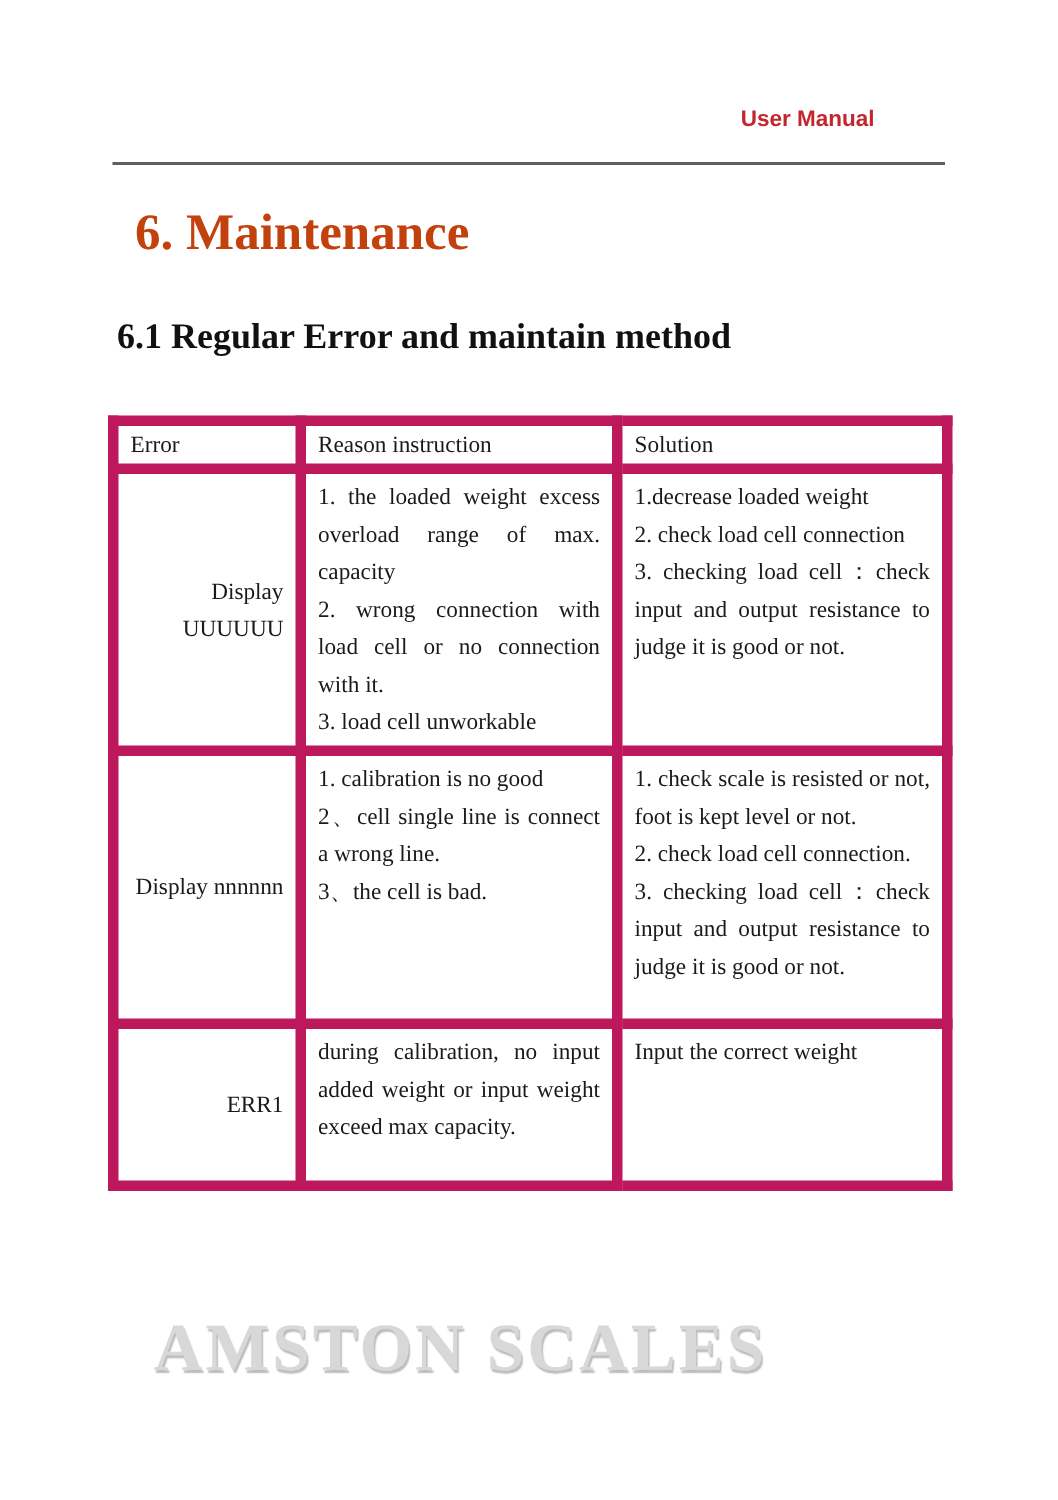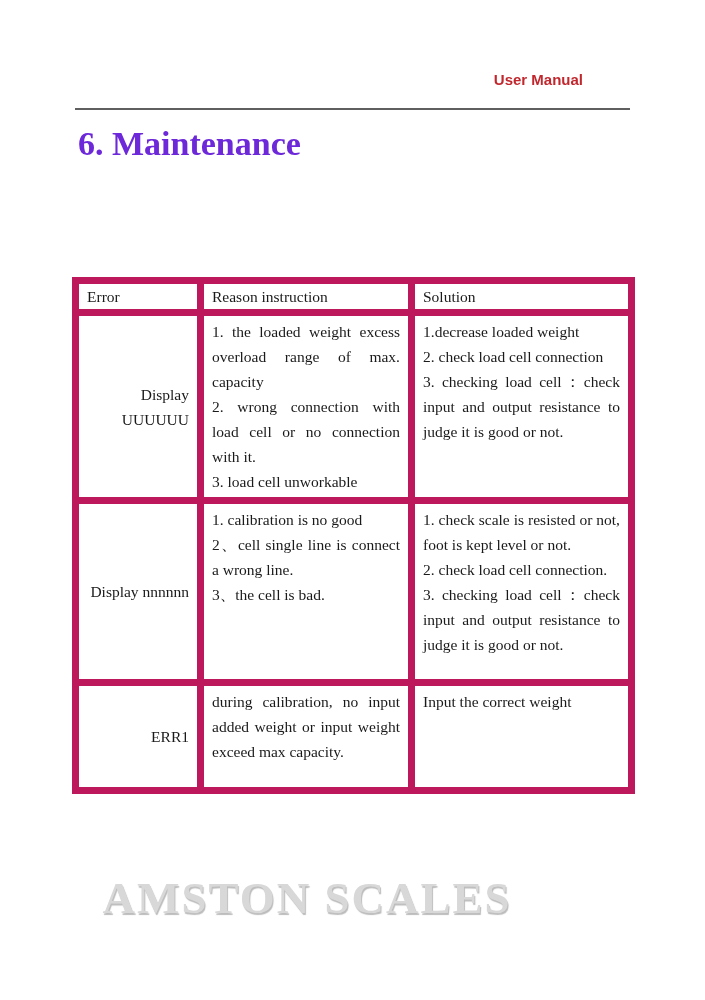--- a/index.html
+++ b/index.html
@@ -28,25 +28,25 @@
     top: 108px;
     left: 75px;
     width: 555px;
     height: 2px;
     background: #5f5f5f;
   }
   .title {
     position: absolute;
     top: 124px;
     left: 78px;
-    margin: 0;
+    margin: 12px;
     font-size: 34px;
     line-height: 40px;
     font-weight: bold;
-    color: #6d28d9;
+    color: #c2410c;
   }
   .subtitle {
     position: absolute;
     top: 210px;
     left: 78px;
     margin: 0;
     font-size: 24px;
     line-height: 30px;
     font-weight: bold;
     color: #111;
@@ -105,20 +105,21 @@
 </style>
 </head>
 <body>
 
 <div class="page">
 
   <div class="header-label">User Manual</div>
   <div class="rule"></div>
 
   <h1 class="title">6. Maintenance</h1>
+  <h2 class="subtitle">6.1 Regular Error and maintain method</h2>
 
   <table class="err-table">
     <colgroup>
       <col style="width:125px">
       <col style="width:211px">
       <col style="width:220px">
     </colgroup>
     <thead>
       <tr>
         <th>Error</th>

